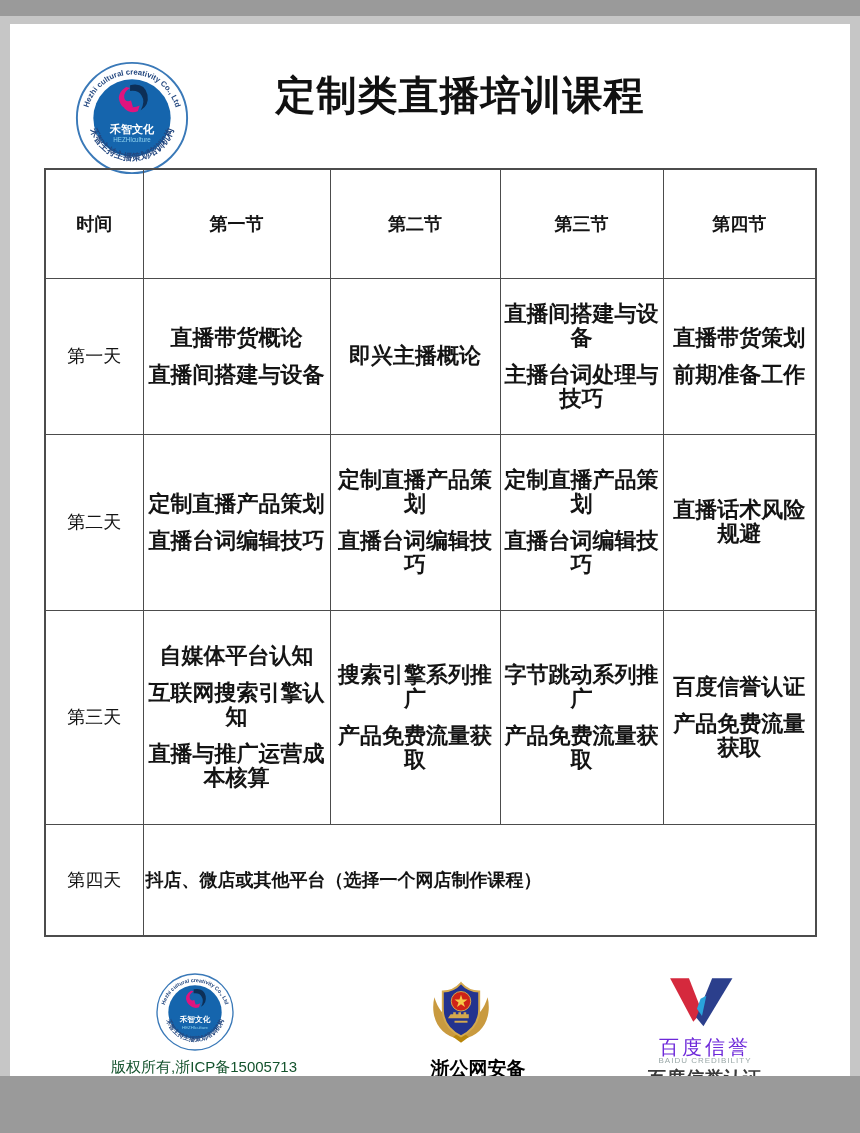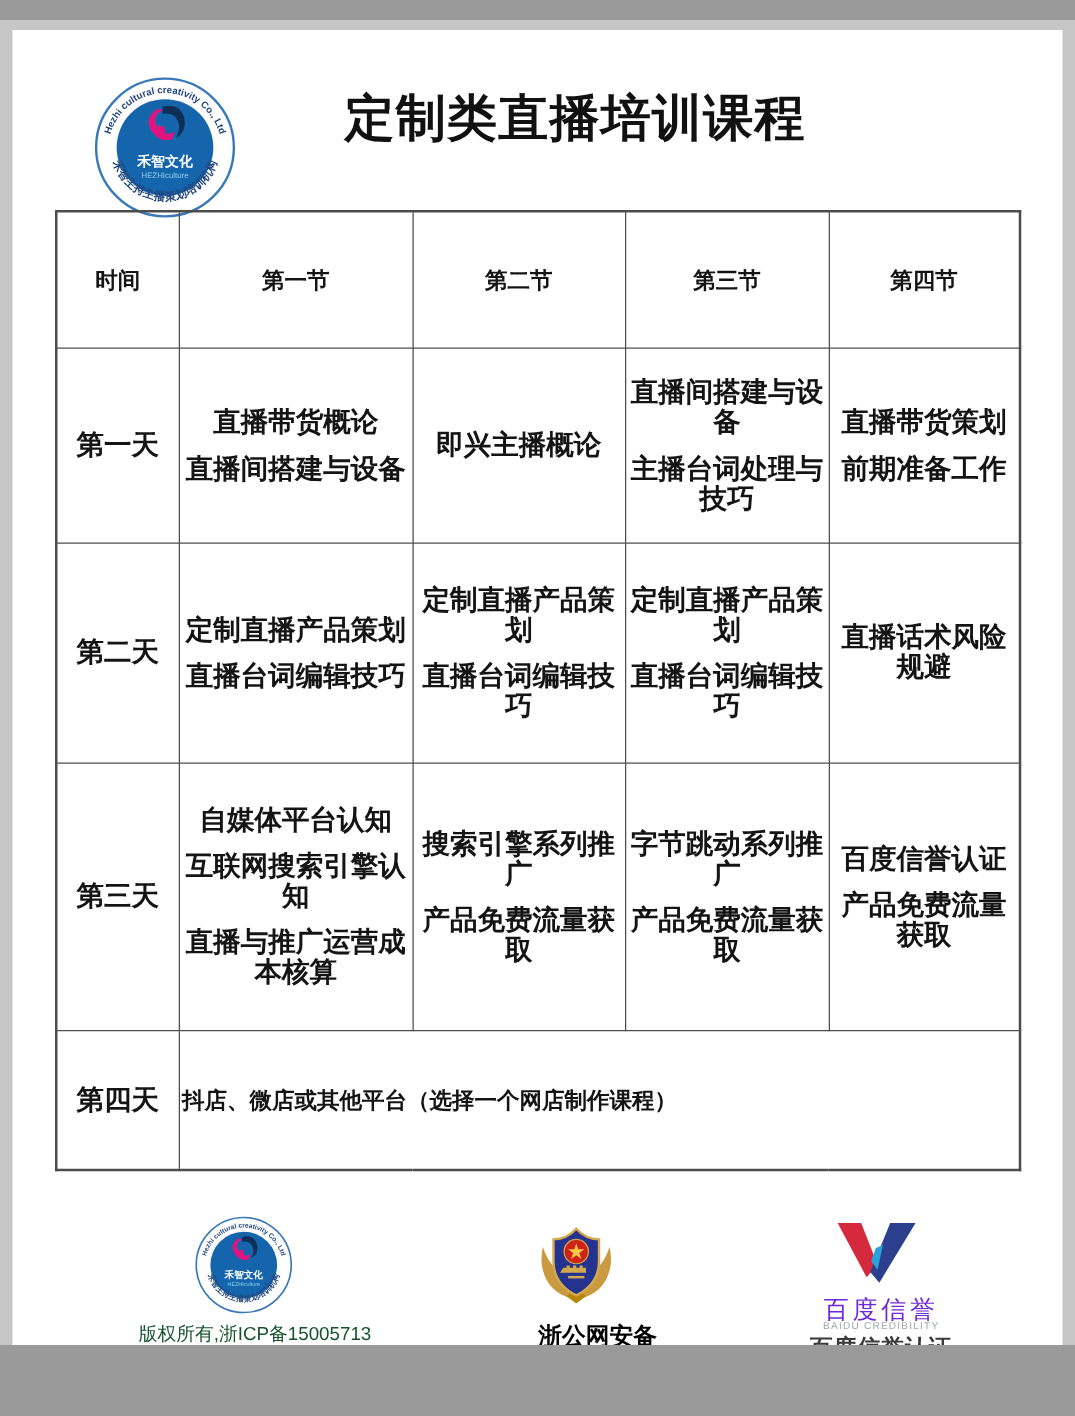--- a/index.html
+++ b/index.html
@@ -10,21 +10,21 @@
   
   .hezhi-logo-lg { position:absolute; left:74px; top:44px; width:116px; height:116px; }
   .title-block { position:absolute; left:100px; top:54px; width:720px; text-align:center; }
   .main-title { font-size:40px; font-weight:bold; color:#111; letter-spacing:1px; line-height:50px; }
   .sub-title  { font-size:17px; font-weight:bold; color:#111; margin-top:6px; letter-spacing:.5px; }
 
   
   table.course { position:absolute; left:44px; top:152px; width:771px; border-collapse:collapse; table-layout:fixed; border:2px solid #4c4c4c; }
   table.course td, table.course th { border:1px solid #4c4c4c; text-align:center; vertical-align:middle; color:#141414; }
   table.course th { font-size:18px; font-weight:bold; }
-  .day-cell { font-size:22px; font-weight:bold; }
+  .day-cell { font-size:18px; font-weight:normal; }
   .cell-line { font-size:22px; font-weight:bold; line-height:24px; margin:13px 0; }
   .row-head   { height:109px; }
   .row-day1   { height:156px; }
   .row-day2   { height:176px; }
   .row-day3   { height:214px; }
   .row-day4   { height:112px; }
   .merged-cell { text-align:left !important; padding-left:2px; font-size:18px; font-weight:bold; }
 
   
   .hezhi-logo-sm { position:absolute; left:155px; top:956px; width:80px; height:80px; }

